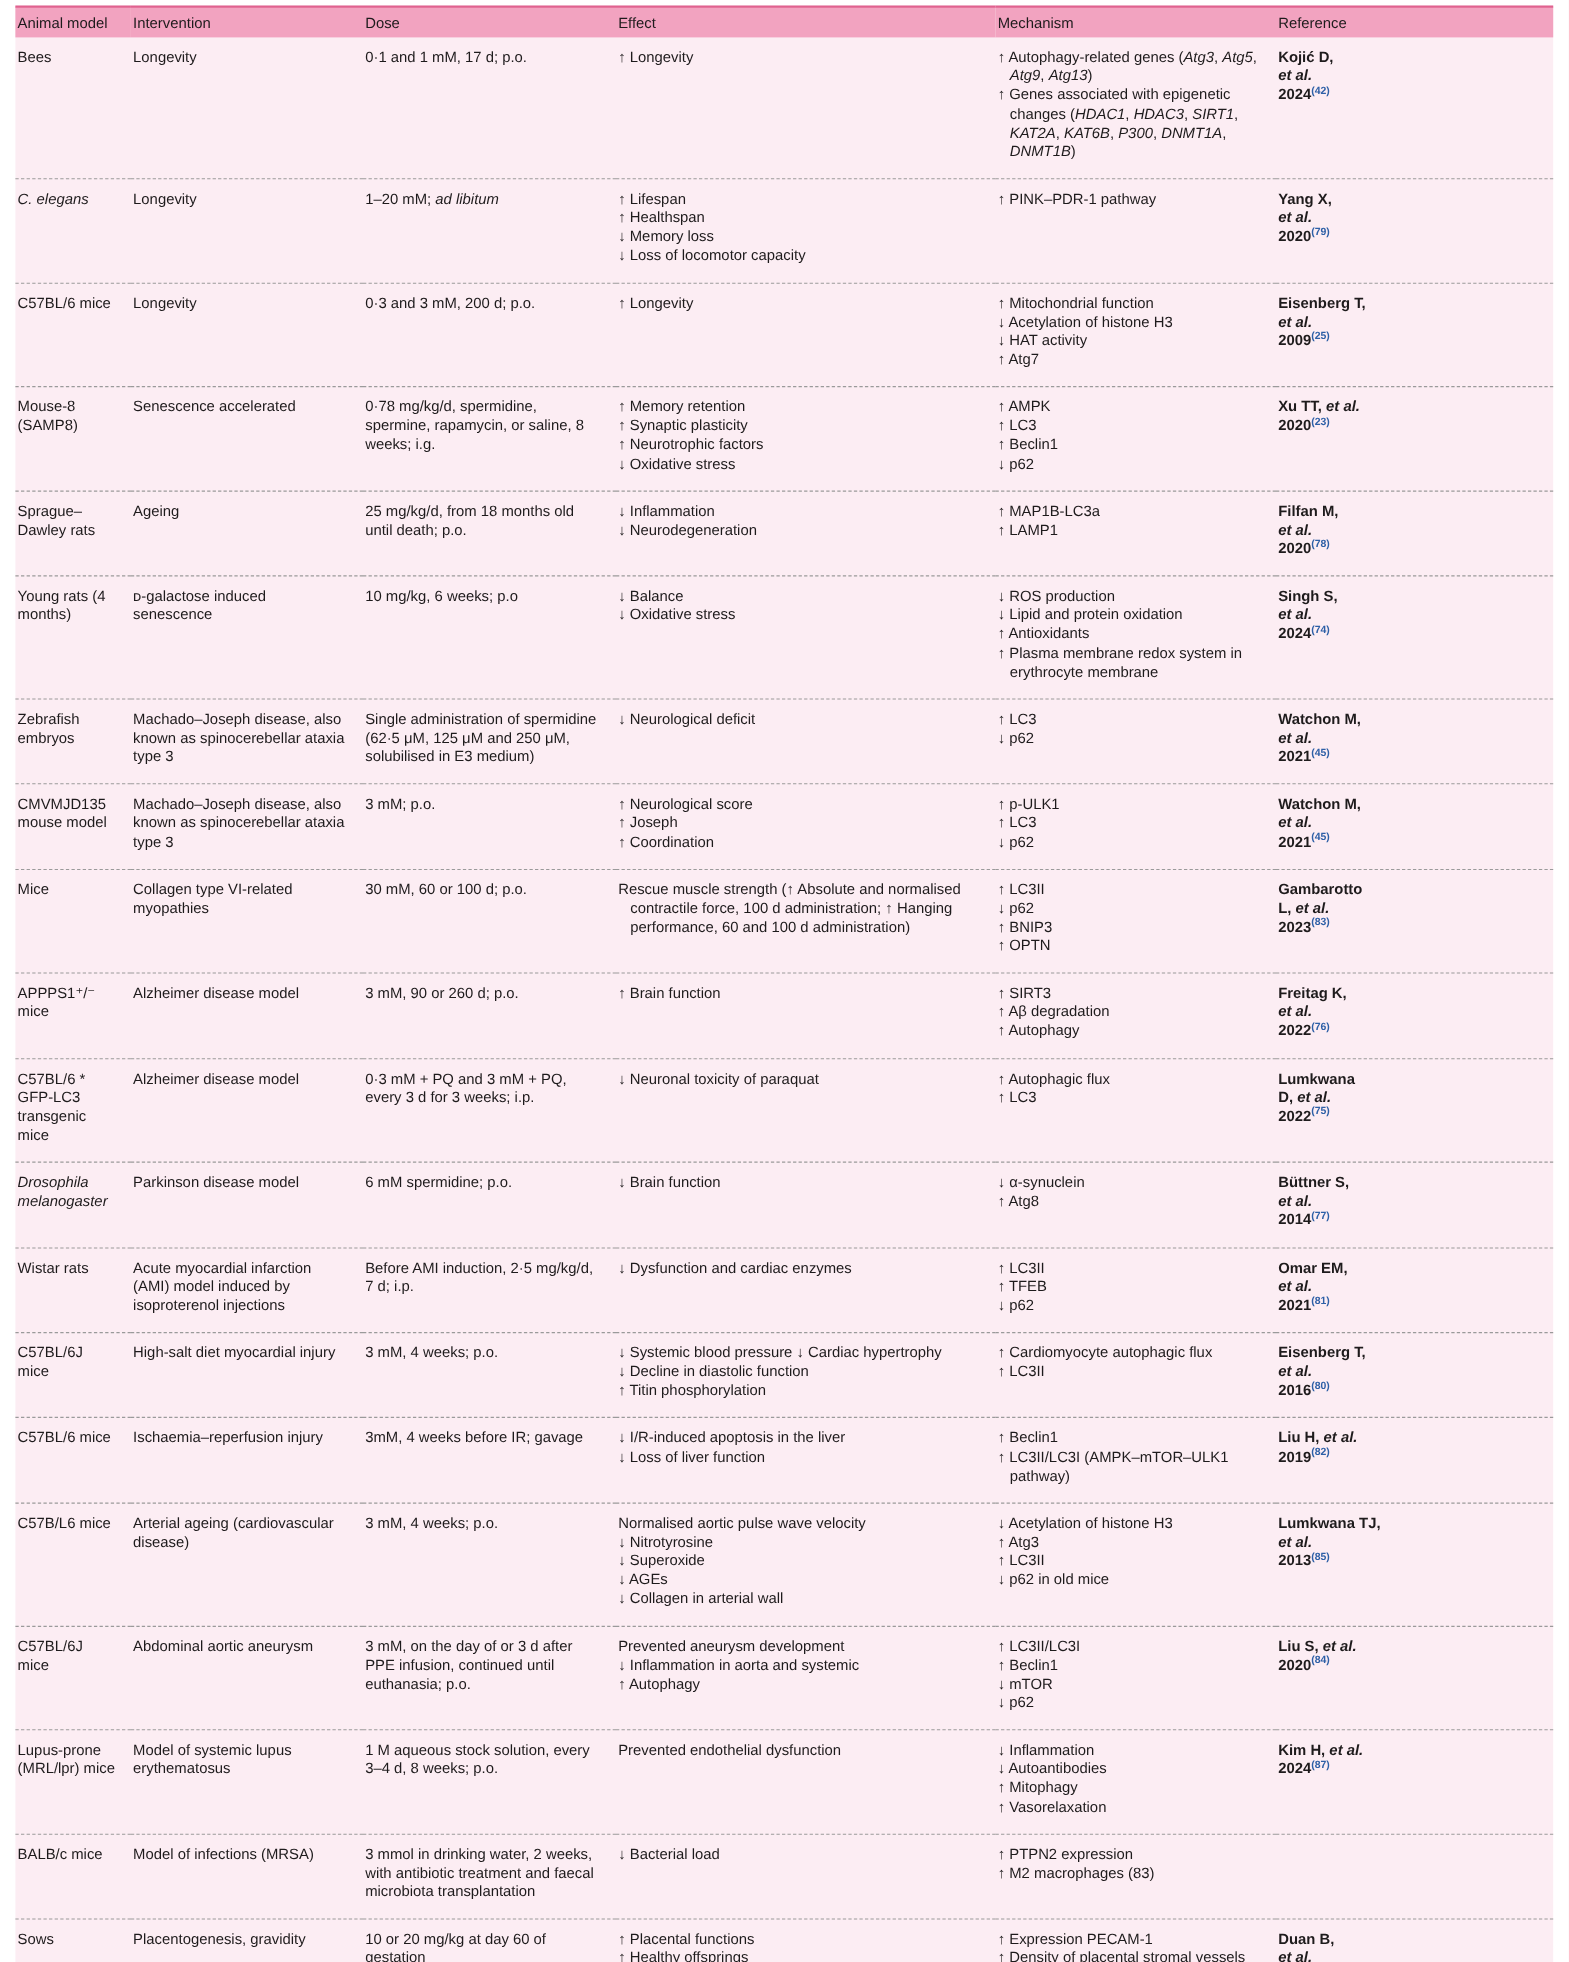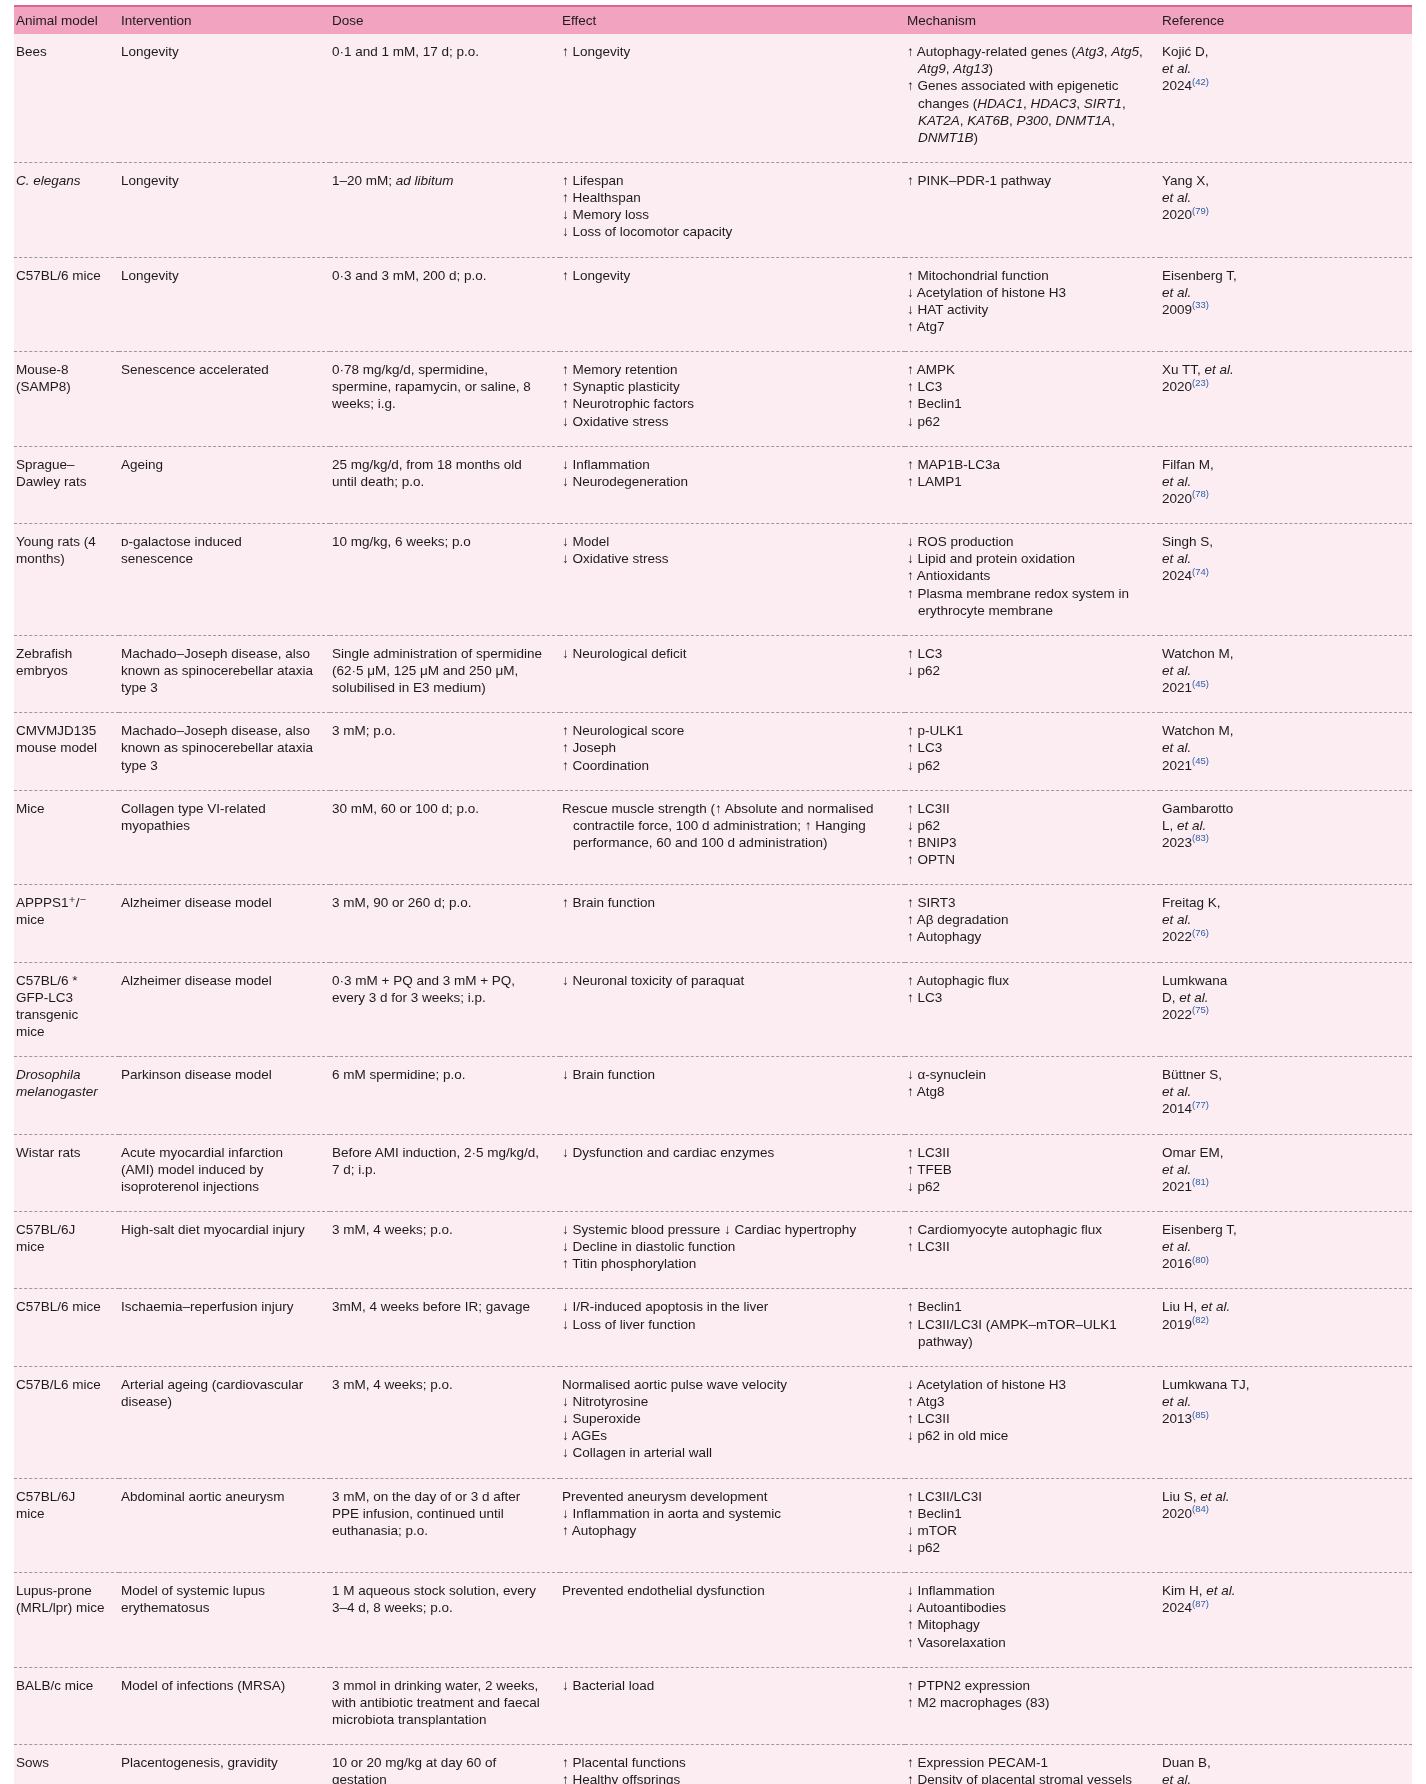--- a/index.html
+++ b/index.html
@@ -39,21 +39,21 @@
     padding: 9px 14px 16px 2px;
   }
   tbody tr + tr td {
     border-top: 1px dashed var(--dash, #9a9a9a);
   }
   .cell div { margin: 0; }
   .line {
     padding-left: 11px;
     text-indent: -11px;
   }
-  .ref div { white-space: nowrap; }
+  .ref div { white-space: nowrap; font-weight: bold; }
   sup.cite {
     color: var(--cite, #2d5fa6);
     font-size: 9.5px;
     line-height: 0;
     margin-top: 44px;
   }
   i { font-style: italic; }
 </style>
 </head>
 <body>
@@ -159,21 +159,21 @@
               <div class="line">↑ Mitochondrial function</div>
               <div class="line">↓ Acetylation of histone H3</div>
               <div class="line">↓ HAT activity</div>
               <div class="line">↑ Atg7</div>
             </div>
           </td>
           <td>
             <div class="cell ref">
               <div>Eisenberg T,</div>
               <div><i>et al.</i></div>
-              <div>2009<sup class="cite">(33)</sup></div>
+              <div>2009<sup class="cite">(25)</sup></div>
             </div>
           </td>
         </tr>
         <tr>
           <td>
             <div class="cell">Mouse-8 (SAMP8)</div>
           </td>
           <td>
             <div class="cell">Senescence accelerated</div>
           </td>
@@ -238,21 +238,21 @@
             <div class="cell">Young rats (4 months)</div>
           </td>
           <td>
             <div class="cell">ᴅ-galactose induced senescence</div>
           </td>
           <td>
             <div class="cell">10 mg/kg, 6 weeks; p.o</div>
           </td>
           <td>
             <div class="cell">
-              <div class="line">↓ Model</div>
+              <div class="line">↓ Balance</div>
               <div class="line">↓ Oxidative stress</div>
             </div>
           </td>
           <td>
             <div class="cell">
               <div class="line">↓ ROS production</div>
               <div class="line">↓ Lipid and protein oxidation</div>
               <div class="line">↑ Antioxidants</div>
               <div class="line">↑ Plasma membrane redox system in erythrocyte membrane</div>
             </div>

